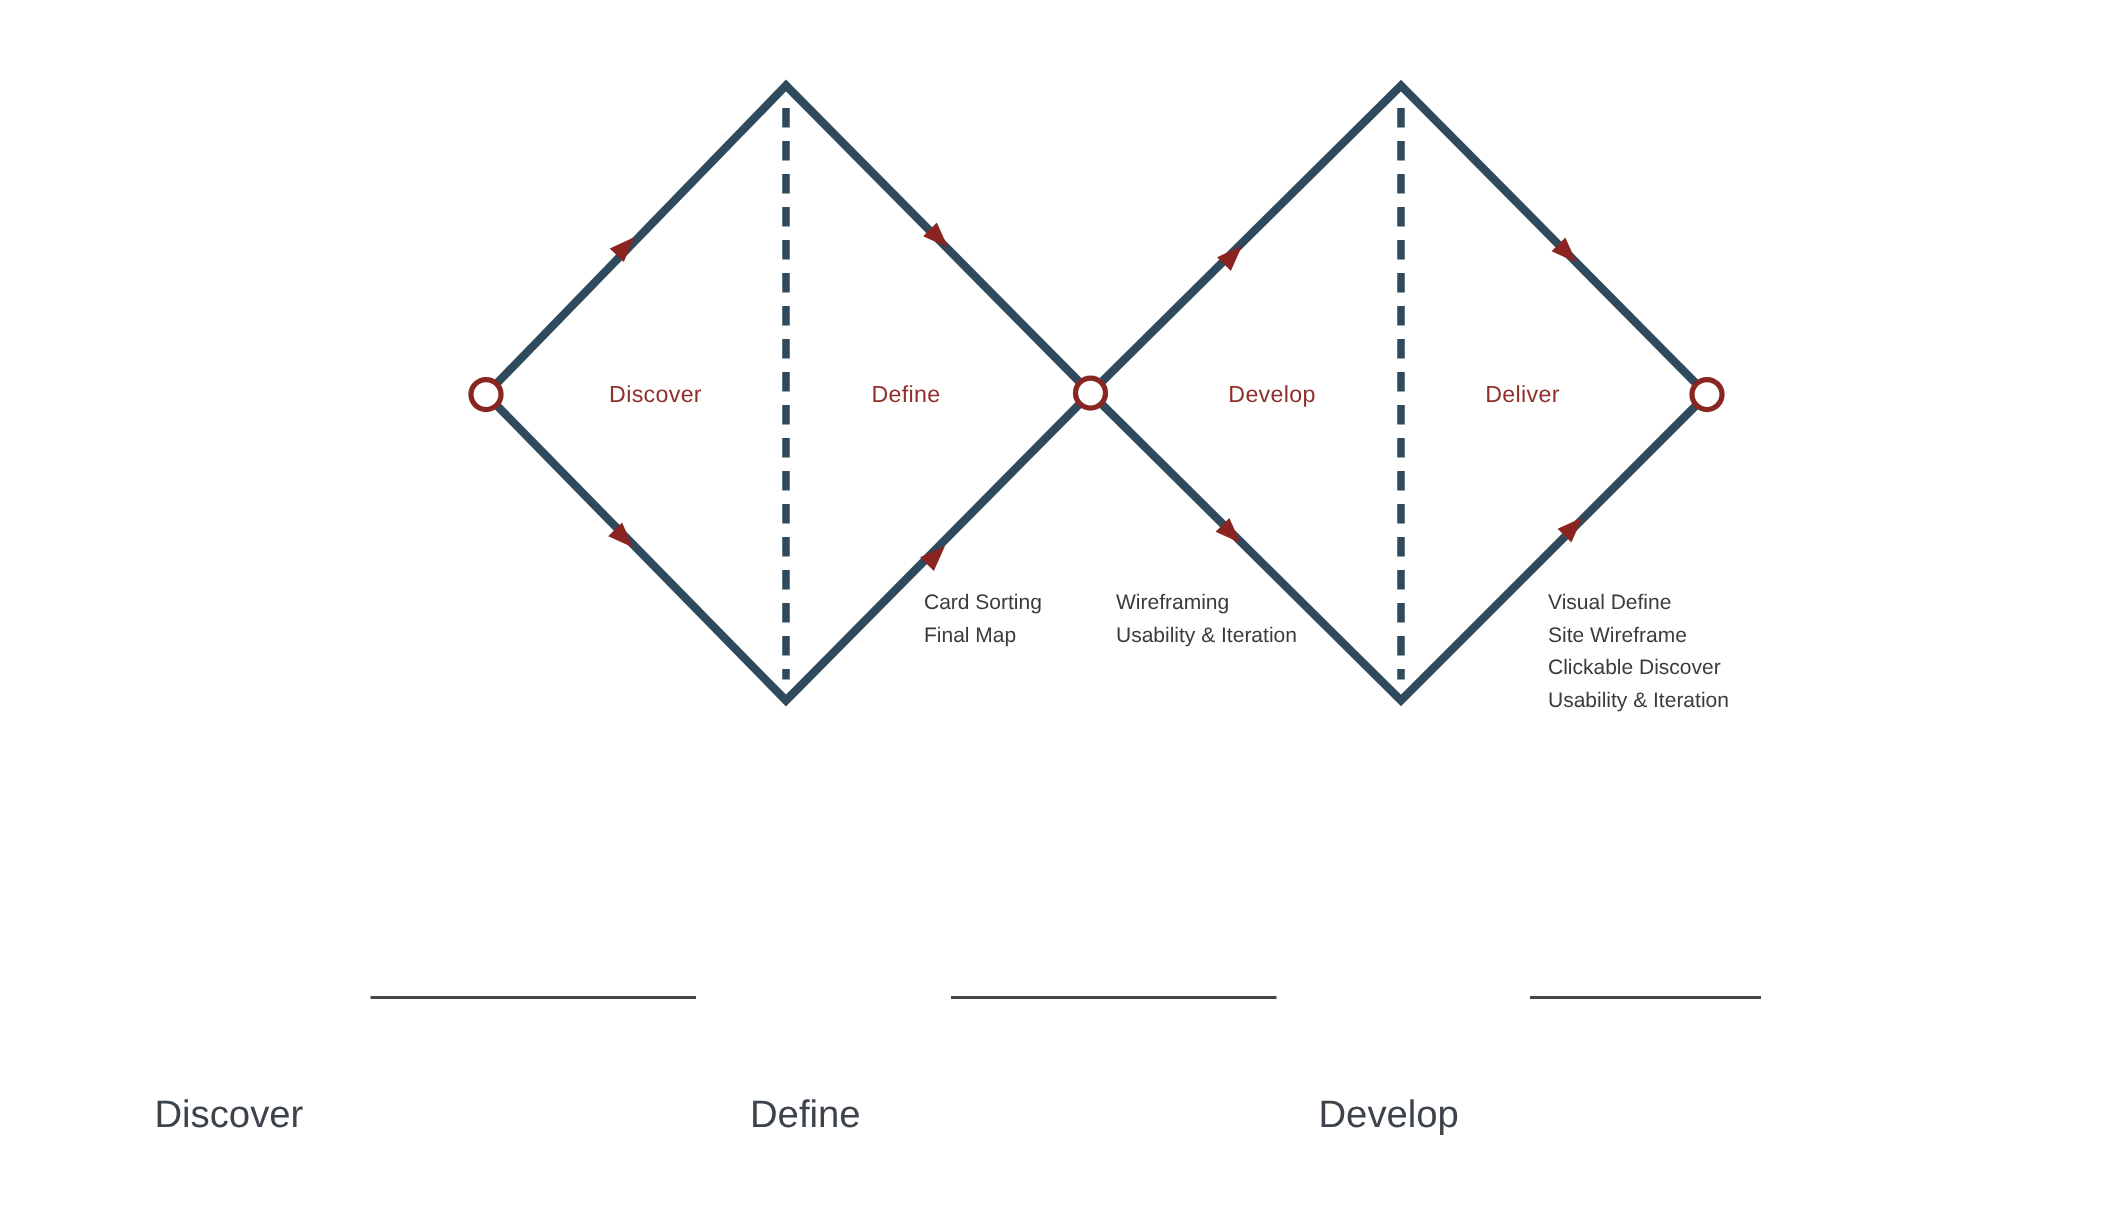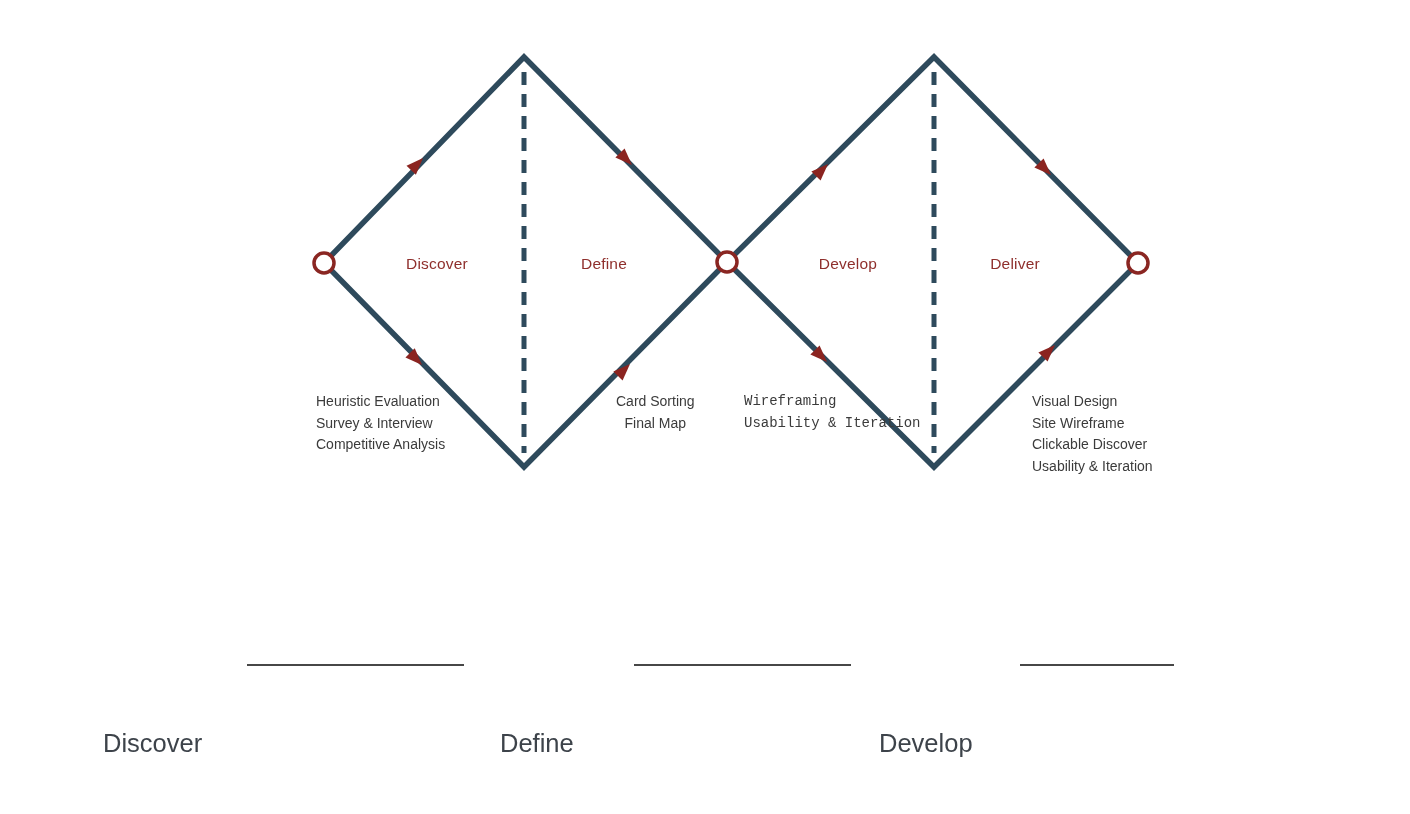--- a/index.html
+++ b/index.html
@@ -79,38 +79,33 @@
     <circle cx="324" cy="263" r="10" fill="#ffffff" stroke="#8a2622" stroke-width="3.5"></circle>
     <circle cx="727" cy="262" r="10" fill="#ffffff" stroke="#8a2622" stroke-width="3.5"></circle>
     <circle cx="1138" cy="263" r="10" fill="#ffffff" stroke="#8a2622" stroke-width="3.5"></circle>
   </svg>
 
   <div class="phase-label" style="left:437px; top:264px;">Discover</div>
   <div class="phase-label" style="left:604px; top:264px;">Define</div>
   <div class="phase-label" style="left:848px; top:264px;">Develop</div>
   <div class="phase-label" style="left:1015px; top:264px;">Deliver</div>
 
-  <div class="note-block" style="left:316px; top:391px;">
-    <span class="note-line">Heuristic Evaluation</span>
-    <span class="note-line">Survey &amp; Interview</span>
-    <span class="note-line">Competitive Analysis</span>
-  </div>
 
-  <div class="note-block" style="left:616px; top:391px;text-align:center;">
+  <div class="note-block" style="left:616px; top:391px;">
     <span class="note-line">Card Sorting</span>
     <span class="note-line">Final Map</span>
   </div>
 
-  <div class="note-block" style="left:744px; top:391px;font-family:Liberation Mono, monospace;">
+  <div class="note-block" style="left:744px; top:391px;">
     <span class="note-line">Wireframing</span>
     <span class="note-line">Usability &amp; Iteration</span>
   </div>
 
   <div class="note-block" style="left:1032px; top:391px;">
-    <span class="note-line">Visual Design</span>
+    <span class="note-line">Visual Define</span>
     <span class="note-line">Site Wireframe</span>
     <span class="note-line">Clickable Discover</span>
     <span class="note-line">Usability &amp; Iteration</span>
   </div>
 
   <div class="answer-blank" style="left:247px;"></div>
   <div class="answer-blank" style="left:634px;"></div>
   <div class="answer-blank" style="left:1020px;"></div>
 
   <div class="bank-label" style="left:103px;">Discover</div>

